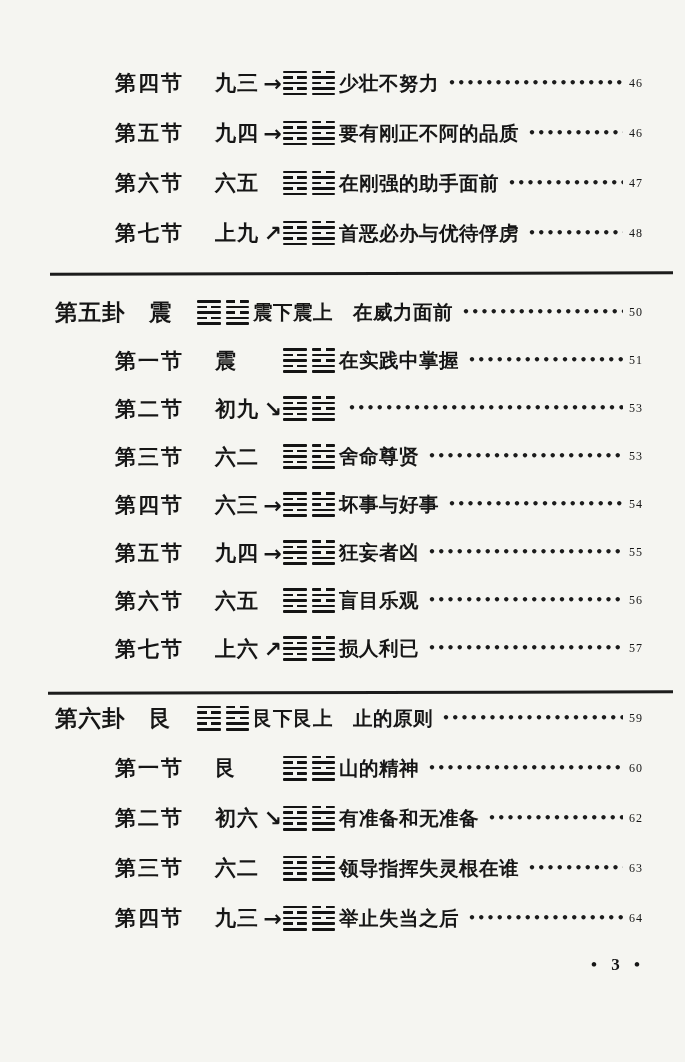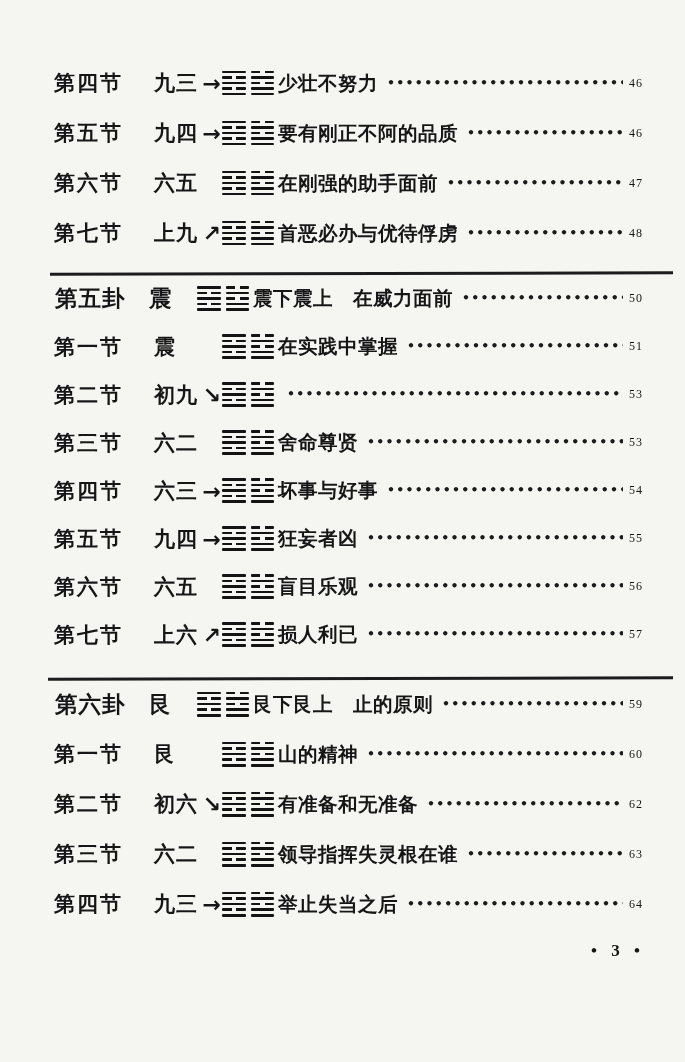--- a/index.html
+++ b/index.html
@@ -7,31 +7,31 @@
     position:relative;
     width:685px;height:1062px;
     background:#f5f5f1;
     overflow:hidden;
     font-family:"Liberation Serif","DejaVu Serif",serif;
     color:#161616;
     box-sizing:border-box;
   }
   .group{display:block;}
   .g0{padding-top:58px;}
-  .g1{}
+  .g1{padding-top:14px;}
   .g2{}
   .row{
     display:flex;align-items:center;
     height:50px;
     padding-right:20px;
     white-space:nowrap;
   }
   .g1 .row{height:48px;}
   .row .lab{
-    margin-left:54px;width:76px;flex:0 0 auto;
+    margin-left:115px;width:76px;flex:0 0 auto;
     font-size:21px;font-weight:700;letter-spacing:2px;
   }
   .row .subj{
     margin-left:24px;width:68px;flex:0 0 auto;
     display:flex;align-items:center;justify-content:space-between;
     font-size:21px;font-weight:700;letter-spacing:1px;text-align:center;
   }
   .row .subj.noarrow{justify-content:flex-start;}
   .row .arrow{
     font-family:"DejaVu Sans",sans-serif;

